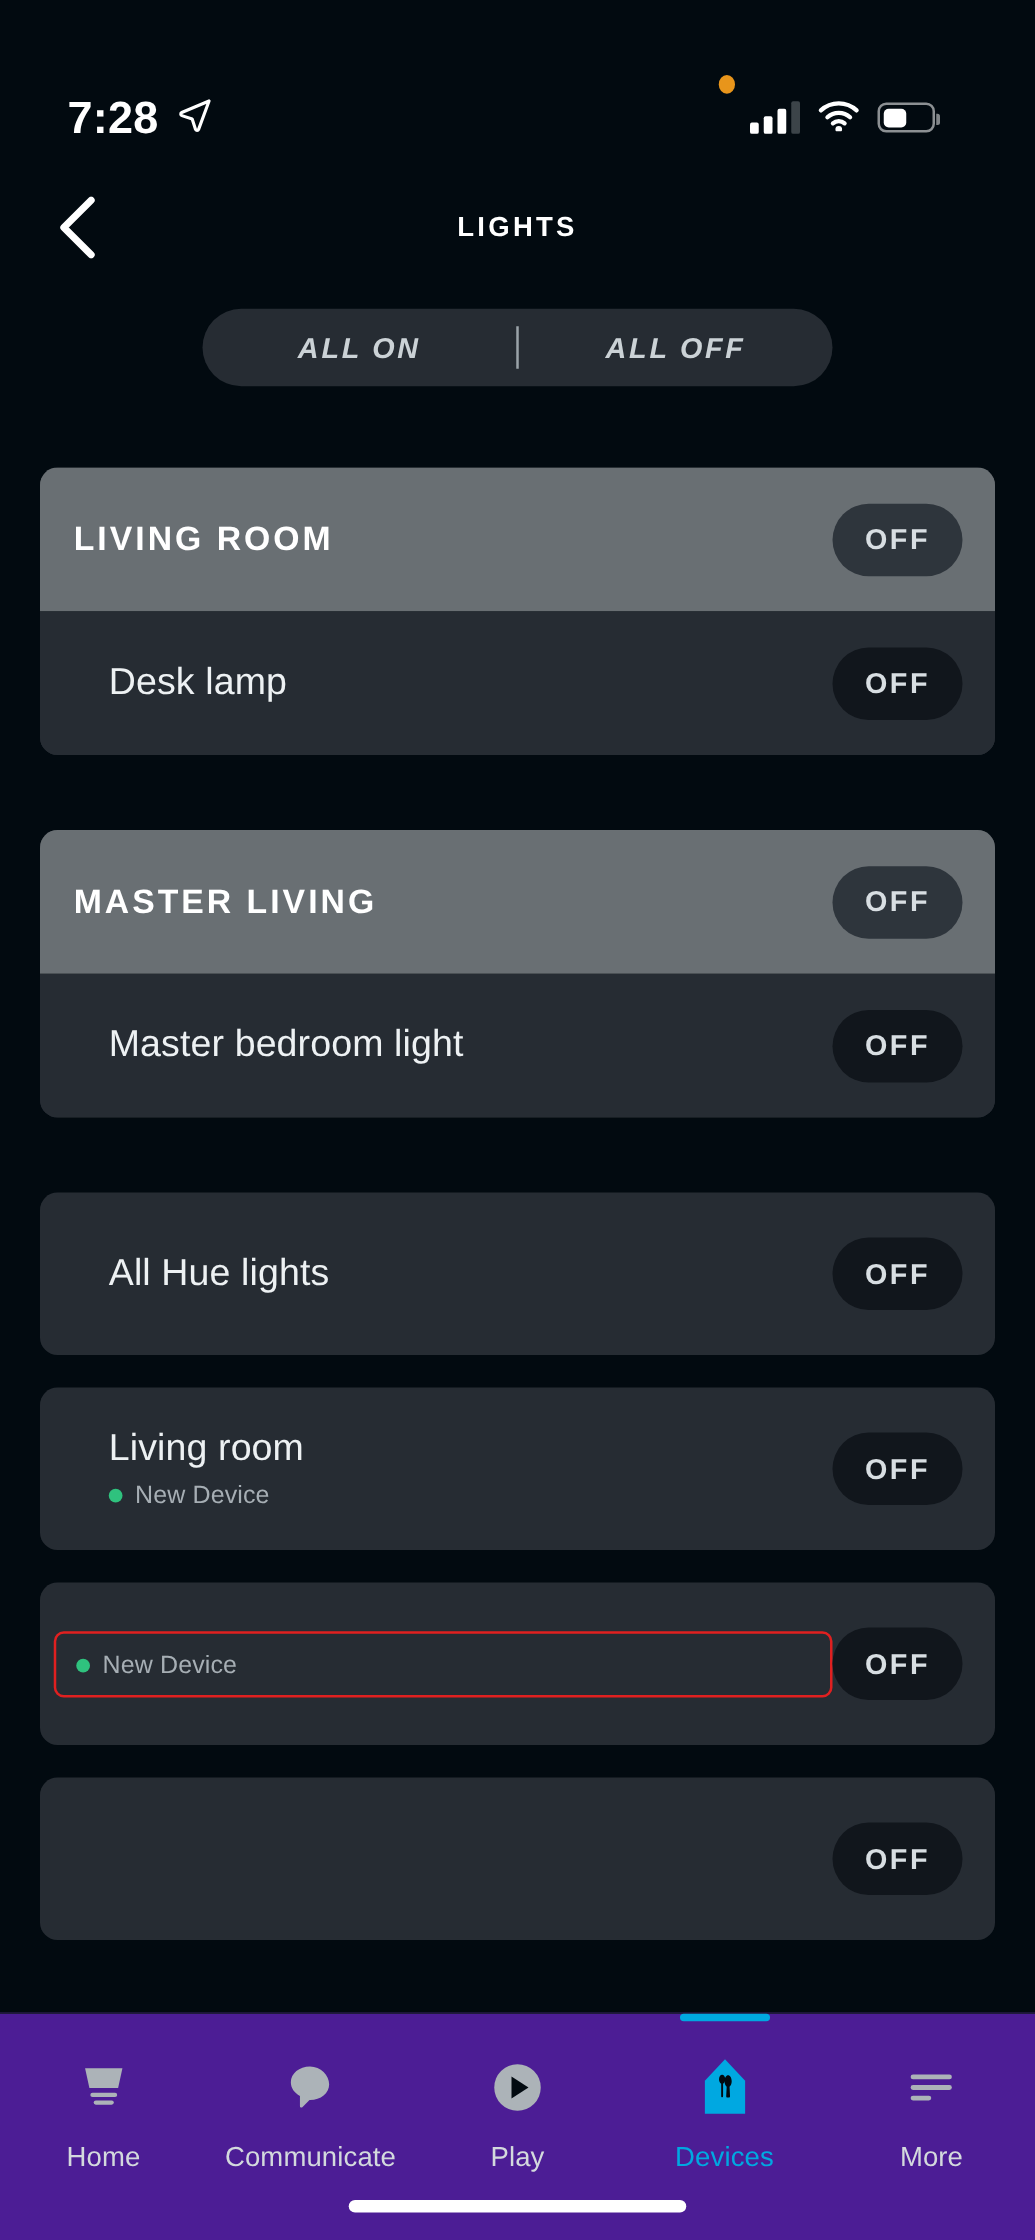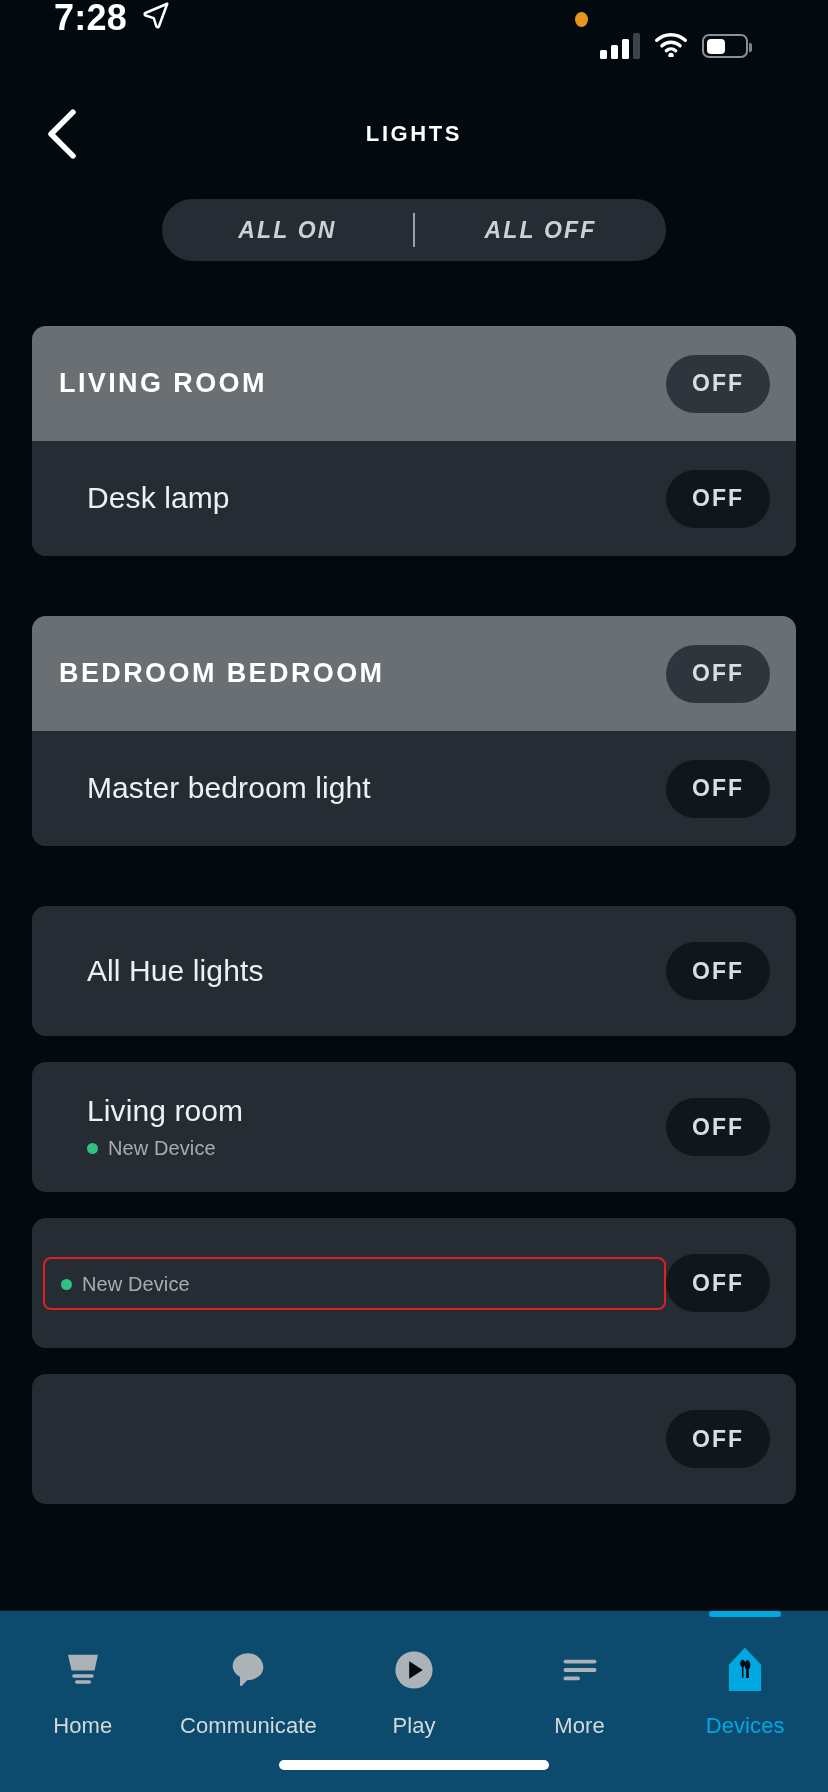--- a/index.html
+++ b/index.html
@@ -15,22 +15,23 @@
     width:828px; height:1792px;
     background:#020A10;
     display:flex; flex-direction:column;
   }
 
   
   .statusbar{
     position:relative;
     height:92px;
     flex:0 0 92px;
-    display:flex; 
+    display:flex; align-items:center;
     padding:0 80px 0 54px;
+    margin-top:48px;
   }
   .sb-time{
     color:#ffffff;
     font-size:36px;
     font-weight:600;
     letter-spacing:0.2px;
     line-height:1;
   }
   .sb-loc{
     margin-left:14px;
@@ -213,21 +214,21 @@
     border-radius:8px;
     padding:6px 26px 12px 16px;
     margin-left:-16px;
   }
 
   
   .tabbar{
     position:absolute;
     left:0; right:0; bottom:0;
     height:182px;
-    background:#0c4a6e;
+    background:#4c1d95;
     border-top:1px solid #121a21;
     display:flex;
     padding-top:14px;
   }
   .tab{
     position:relative;
     flex:1 1 20%;
     display:flex; flex-direction:column;
     align-items:center;
     gap:14px;
@@ -324,21 +325,21 @@
       <div class="device-row">
         <div class="device-names">
           <div class="device-name">Desk lamp</div>
         </div>
         <button class="offbtn dark">OFF</button>
       </div>
     </div>
 
     <div class="group">
       <div class="group-header">
-        <div class="group-title">BEDROOM BEDROOM</div>
+        <div class="group-title">MASTER LIVING</div>
         <button class="offbtn">OFF</button>
       </div>
       <div class="device-row">
         <div class="device-names">
           <div class="device-name">Master bedroom light</div>
         </div>
         <button class="offbtn dark">OFF</button>
       </div>
     </div>
 
@@ -407,40 +408,40 @@
       <span class="tab-ind"></span>
       <span class="tab-ico">
         <svg width="48" height="48" viewBox="0 0 24 24">
           <circle cx="12" cy="12" r="9.3" fill="#ACB3B8"></circle>
           <path d="M9.6 7.6 16.4 12l-6.8 4.4z" fill="#020A10"></path>
         </svg>
       </span>
       <span class="tab-label">Play</span>
     </div>
 
+    <div class="tab active">
+      <span class="tab-ind"></span>
+      <span class="tab-ico">
+        <svg width="46" height="50" viewBox="0 0 24 26">
+          <path d="M12 1.2 3.6 10.2V24h16.8V10.2z" fill="#00A8E1"></path>
+          <path d="M9.5 9.6c0-1.1.6-1.9 1.3-1.9.7 0 1.3.8 1.3 1.9 0 .9-.4 1.6-.9 1.8v5.2c0 .3-.2.5-.4.5s-.4-.2-.4-.5v-5.2c-.5-.2-.9-.9-.9-1.8z" fill="#020A10"></path>
+          <path d="M13.3 7.9c.8 0 1.5 1.1 1.5 2.5 0 1-.4 1.9-.9 2.3l.2 3.9c0 .3-.2.6-.5.6h-.6c-.3 0-.5-.3-.5-.6l.2-3.9c-.5-.4-.9-1.3-.9-2.3 0-1.4.7-2.5 1.5-2.5z" fill="#020A10"></path>
+        </svg>
+      </span>
+      <span class="tab-label">Devices</span>
+    </div>
+
     <div class="tab">
       <span class="tab-ind"></span>
       <span class="tab-ico">
         <svg width="46" height="46" viewBox="0 0 24 24">
           <rect x="3.4" y="6.6" width="17.2" height="2" rx="1" fill="#ACB3B8"></rect>
           <rect x="3.4" y="11" width="17.2" height="2" rx="1" fill="#ACB3B8"></rect>
           <rect x="3.4" y="15.4" width="8.6" height="2" rx="1" fill="#ACB3B8"></rect>
         </svg>
       </span>
       <span class="tab-label">More</span>
     </div>
 
-    <div class="tab active">
-      <span class="tab-ind"></span>
-      <span class="tab-ico">
-        <svg width="46" height="50" viewBox="0 0 24 26">
-          <path d="M12 1.2 3.6 10.2V24h16.8V10.2z" fill="#00A8E1"></path>
-          <path d="M9.5 9.6c0-1.1.6-1.9 1.3-1.9.7 0 1.3.8 1.3 1.9 0 .9-.4 1.6-.9 1.8v5.2c0 .3-.2.5-.4.5s-.4-.2-.4-.5v-5.2c-.5-.2-.9-.9-.9-1.8z" fill="#020A10"></path>
-          <path d="M13.3 7.9c.8 0 1.5 1.1 1.5 2.5 0 1-.4 1.9-.9 2.3l.2 3.9c0 .3-.2.6-.5.6h-.6c-.3 0-.5-.3-.5-.6l.2-3.9c-.5-.4-.9-1.3-.9-2.3 0-1.4.7-2.5 1.5-2.5z" fill="#020A10"></path>
-        </svg>
-      </span>
-      <span class="tab-label">Devices</span>
-    </div>
-
     <div class="home-ind"></div>
   </div>
 
 </div>
 
 </body></html>

